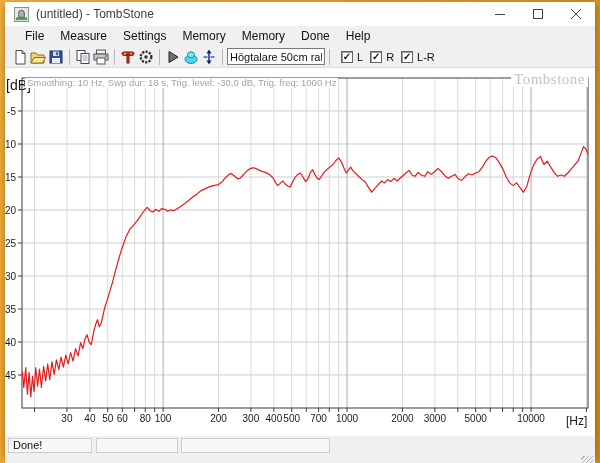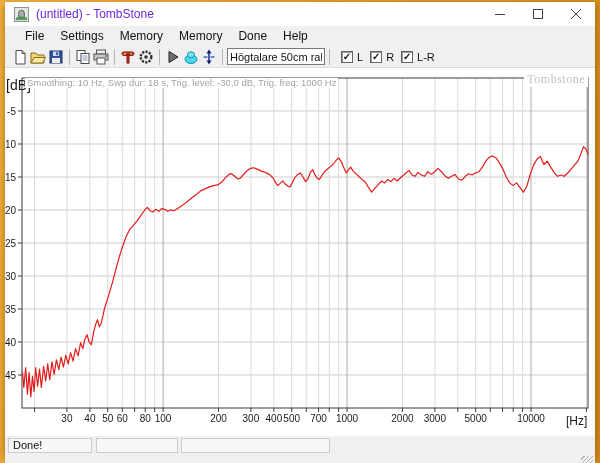--- a/index.html
+++ b/index.html
@@ -7,21 +7,21 @@
   .screen { position:relative; width:600px; height:463px; overflow:hidden;
             background:linear-gradient(105deg,#f2b13d 0%,#e59d26 45%,#d2861b 100%); }
   .streak { position:absolute; bottom:0; left:290px; width:290px; height:13px;
             background:linear-gradient(90deg,transparent,rgba(255,255,255,.8) 45%,rgba(255,255,255,.25) 75%,transparent); }
   .window { position:absolute; left:5px; top:2px; width:590px; height:453px; background:#fff;
             box-shadow:0 3px 8px rgba(70,35,0,.45); font-size:12px; color:#111; }
 
   
   .titlebar { height:24px; display:flex; align-items:center; background:#fff; }
   .app-icon { width:15px; height:15px; margin-left:9px; flex:none; }
-  .title-text { margin-left:7px; font-size:12px; color:#6d28d9; white-space:nowrap; }
+  .title-text { margin-left:7px; font-size:12px; color:#404040; white-space:nowrap; }
   .win-btns { margin-left:auto; display:flex; height:100%; }
   .win-btn { width:38px; height:100%; display:flex; align-items:center; justify-content:center; }
 
   
   .menubar { height:20px; background:#f0f0f0; display:flex; align-items:center; padding-left:12px; }
   .menu-item { padding:2px 8px; color:#111; font-size:12px; }
 
   
   .toolbar { height:22px; background:#f0f0f0; display:flex; align-items:center; padding-left:6px; border-bottom:1px solid #dcdcdc; }
   .tbi { width:18px; height:18px; display:flex; align-items:center; justify-content:center; flex:none; }
@@ -33,21 +33,21 @@
             font-size:10px; line-height:10px; text-align:center; font-weight:bold; color:#111; }
   .chklabel { font-size:11px; margin-left:4px; }
 
   
   .chartarea { position:absolute; top:66px; left:0; width:590px; height:368px; background:#fff; }
   .chartarea svg { position:absolute; left:0; top:0; }
   .chartarea svg text { font-family:"Liberation Sans", sans-serif; }
   .chart-annotation { position:absolute; left:20px; top:10px; font-size:9.5px; line-height:10px;
                       color:#a3a3a3; background:#fff; padding:0 2px; white-space:nowrap; }
   .chart-watermark { position:absolute; right:7px; top:4px; font-family:"Liberation Serif", serif;
-                     font-size:12px; line-height:15px; color:#c2c2c2; background:#fff; padding:0 3px; letter-spacing:.5px;text-align:center; }
+                     font-size:15px; line-height:15px; color:#c2c2c2; background:#fff; padding:0 3px; letter-spacing:.5px;text-align:center; }
   .ylabel-unit { position:absolute; left:1px; top:9px; font-size:14px; color:#1a1a1a; }
   .xlabel-unit { position:absolute; left:561px; top:346px; font-size:12px; color:#1a1a1a; }
 
   
   .statusbar { position:absolute; top:434px; left:0; width:590px; height:34px; background:#f0f0f0; }
   .status-panel { position:absolute; top:2px; height:15px; background:#f7f7f7; border:1px solid #cdcdcd;
                   font-size:11px; line-height:13px; padding:0 4px; color:#111; white-space:nowrap; overflow:hidden; }
   .grip { position:absolute; right:2px; bottom:2px; width:12px; height:12px;
           background:repeating-linear-gradient(135deg,transparent 0 2px,#b3b3b3 2px 3px); }
 </style>
@@ -82,20 +82,21 @@
         <div class="win-btn">
           <svg width="10" height="10">
               <path d="M0 0 L10 10 M10 0 L0 10" stroke="#444" stroke-width="1"></path>
             </svg>
         </div>
       </div>
     </div>
 
     <div class="menubar" id="menubar">
         <span class="menu-item">File</span>
+        <span class="menu-item">Measure</span>
         <span class="menu-item">Settings</span>
         <span class="menu-item">Memory</span>
         <span class="menu-item">Memory</span>
         <span class="menu-item">Done</span>
         <span class="menu-item">Help</span>
       </div>
 
     <div class="toolbar">
       <span class="tbi">
         <svg viewBox="0 0 16 16" width="16" height="16">

